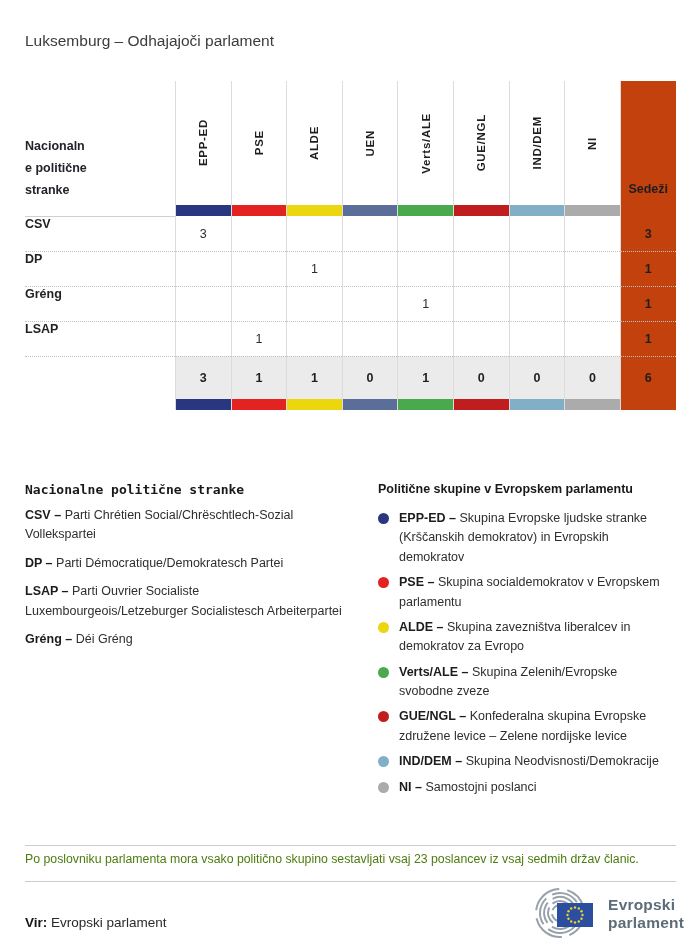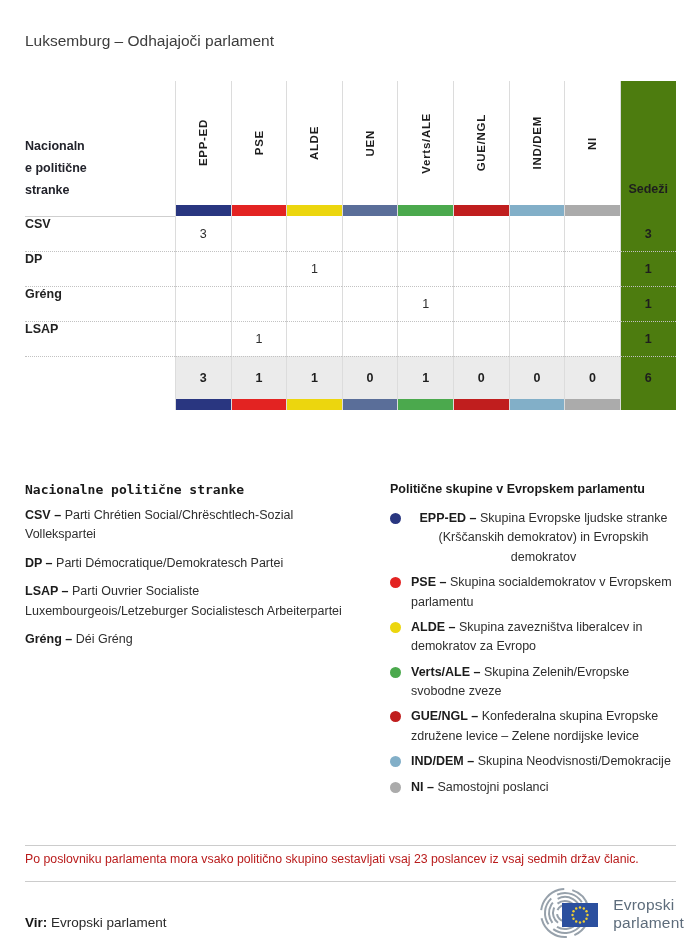--- a/index.html
+++ b/index.html
@@ -15,21 +15,21 @@
   .subtitle { font-size:15.5px; font-weight:400; color:#3c3c3c; margin-top:10px; }
 
   
   .ptable { display:grid; grid-template-columns:150px repeat(8, 55.6px) 56px; margin-top:31px; }
   .cell { position:relative; }
   .r-head { height:124px; }
   .r-bar  { height:11px; }
   .r-body { height:35px; }
   .r-tot  { height:43px; }
   .gb { border-left:1px solid #dcdcdc; }
-  .seatbg { background:#4d7c0f; }
+  .seatbg { background:#c2410c; }
   .totbg  { background:#ebebeb; }
 
   .lbl-head { display:flex; align-items:flex-end; }
   .corner {
     width:62px; font-weight:700; font-size:12.5px; color:#22232b;
     line-height:1.75; overflow-wrap:anywhere; padding-bottom:3px;
   }
   .g-head { display:flex; align-items:center; justify-content:center; }
   .vlabel {
     writing-mode:vertical-rl; transform:rotate(180deg);
@@ -43,39 +43,39 @@
   .lbl-cell { display:flex; align-items:flex-start; font-weight:700; font-size:12.5px; color:#222; }
   .val { display:flex; align-items:center; justify-content:center; font-size:12.5px; color:#2d2d2d; }
   .seat-val, .tot { display:flex; align-items:center; justify-content:center; font-weight:700; font-size:12.5px; color:#1e1e1e; }
 
   .solid-top { border-top:1px solid #cfcfcf; }
   .dot-top { border-top:1px dotted #c2c2c2; }
 
   
   .legends { display:flex; margin-top:72px; }
   .leg-left { width:337px; }
-  .leg-right { width:286px; margin-left:28px; }
+  .leg-right { width:286px; margin-left:16px; }
   .mono-head { font-family:"DejaVu Sans Mono", monospace; font-weight:700; font-size:13px; color:#191919; }
   .sans-head { font-weight:700; font-size:12.5px; color:#191919; }
   .litem { font-size:12.5px; line-height:1.55; color:#2e2e2e; margin-top:9px; }
   .litem .abbr, .gitem .abbr { font-weight:700; color:#1c1c1c; }
   .leg-left .litem:first-of-type { margin-top:13px; }
   .gitems { margin-top:13px; }
   .gitem { display:flex; gap:10px; margin-top:6px; font-size:12.5px; line-height:1.55; color:#2e2e2e; }
-  .gitem:first-child { margin-top:0;text-align:center; }
+  .gitem:first-child { margin-top:0; }
   .dot { flex:0 0 11px; width:11px; height:11px; border-radius:50%; margin-top:4px; }
 
   
   .rule { position:absolute; left:25px; right:24px; border-top:1px solid #cccccc; }
   .rule1 { top:845px; } .rule2 { top:881px; }
-  .note { position:absolute; left:25px; top:852px; font-size:12.3px; color:#b91c1c; }
+  .note { position:absolute; left:25px; top:852px; font-size:12.3px; color:#4d7c0f; }
   .source { position:absolute; left:25px; top:915px; font-size:13.5px; color:#2a2a2a; }
   .source .vlbl { font-weight:700; color:#161616;margin-top:28px; }
   .logo { position:absolute; right:16px; top:885px; display:flex; align-items:center; gap:9px; }
-  .logo-text { font-weight:400; font-size:15.5px; line-height:1.18; color:#5d6c7b; letter-spacing:.2px; }
+  .logo-text { font-weight:700; font-size:15.5px; line-height:1.18; color:#5d6c7b; letter-spacing:.2px; }
 </style>
 </head>
 <body>
 
 <div class="page">
   <div class="content">
     <div class="subtitle">Luksemburg – Odhajajoči parlament</div>
 
     <div class="ptable">
 

